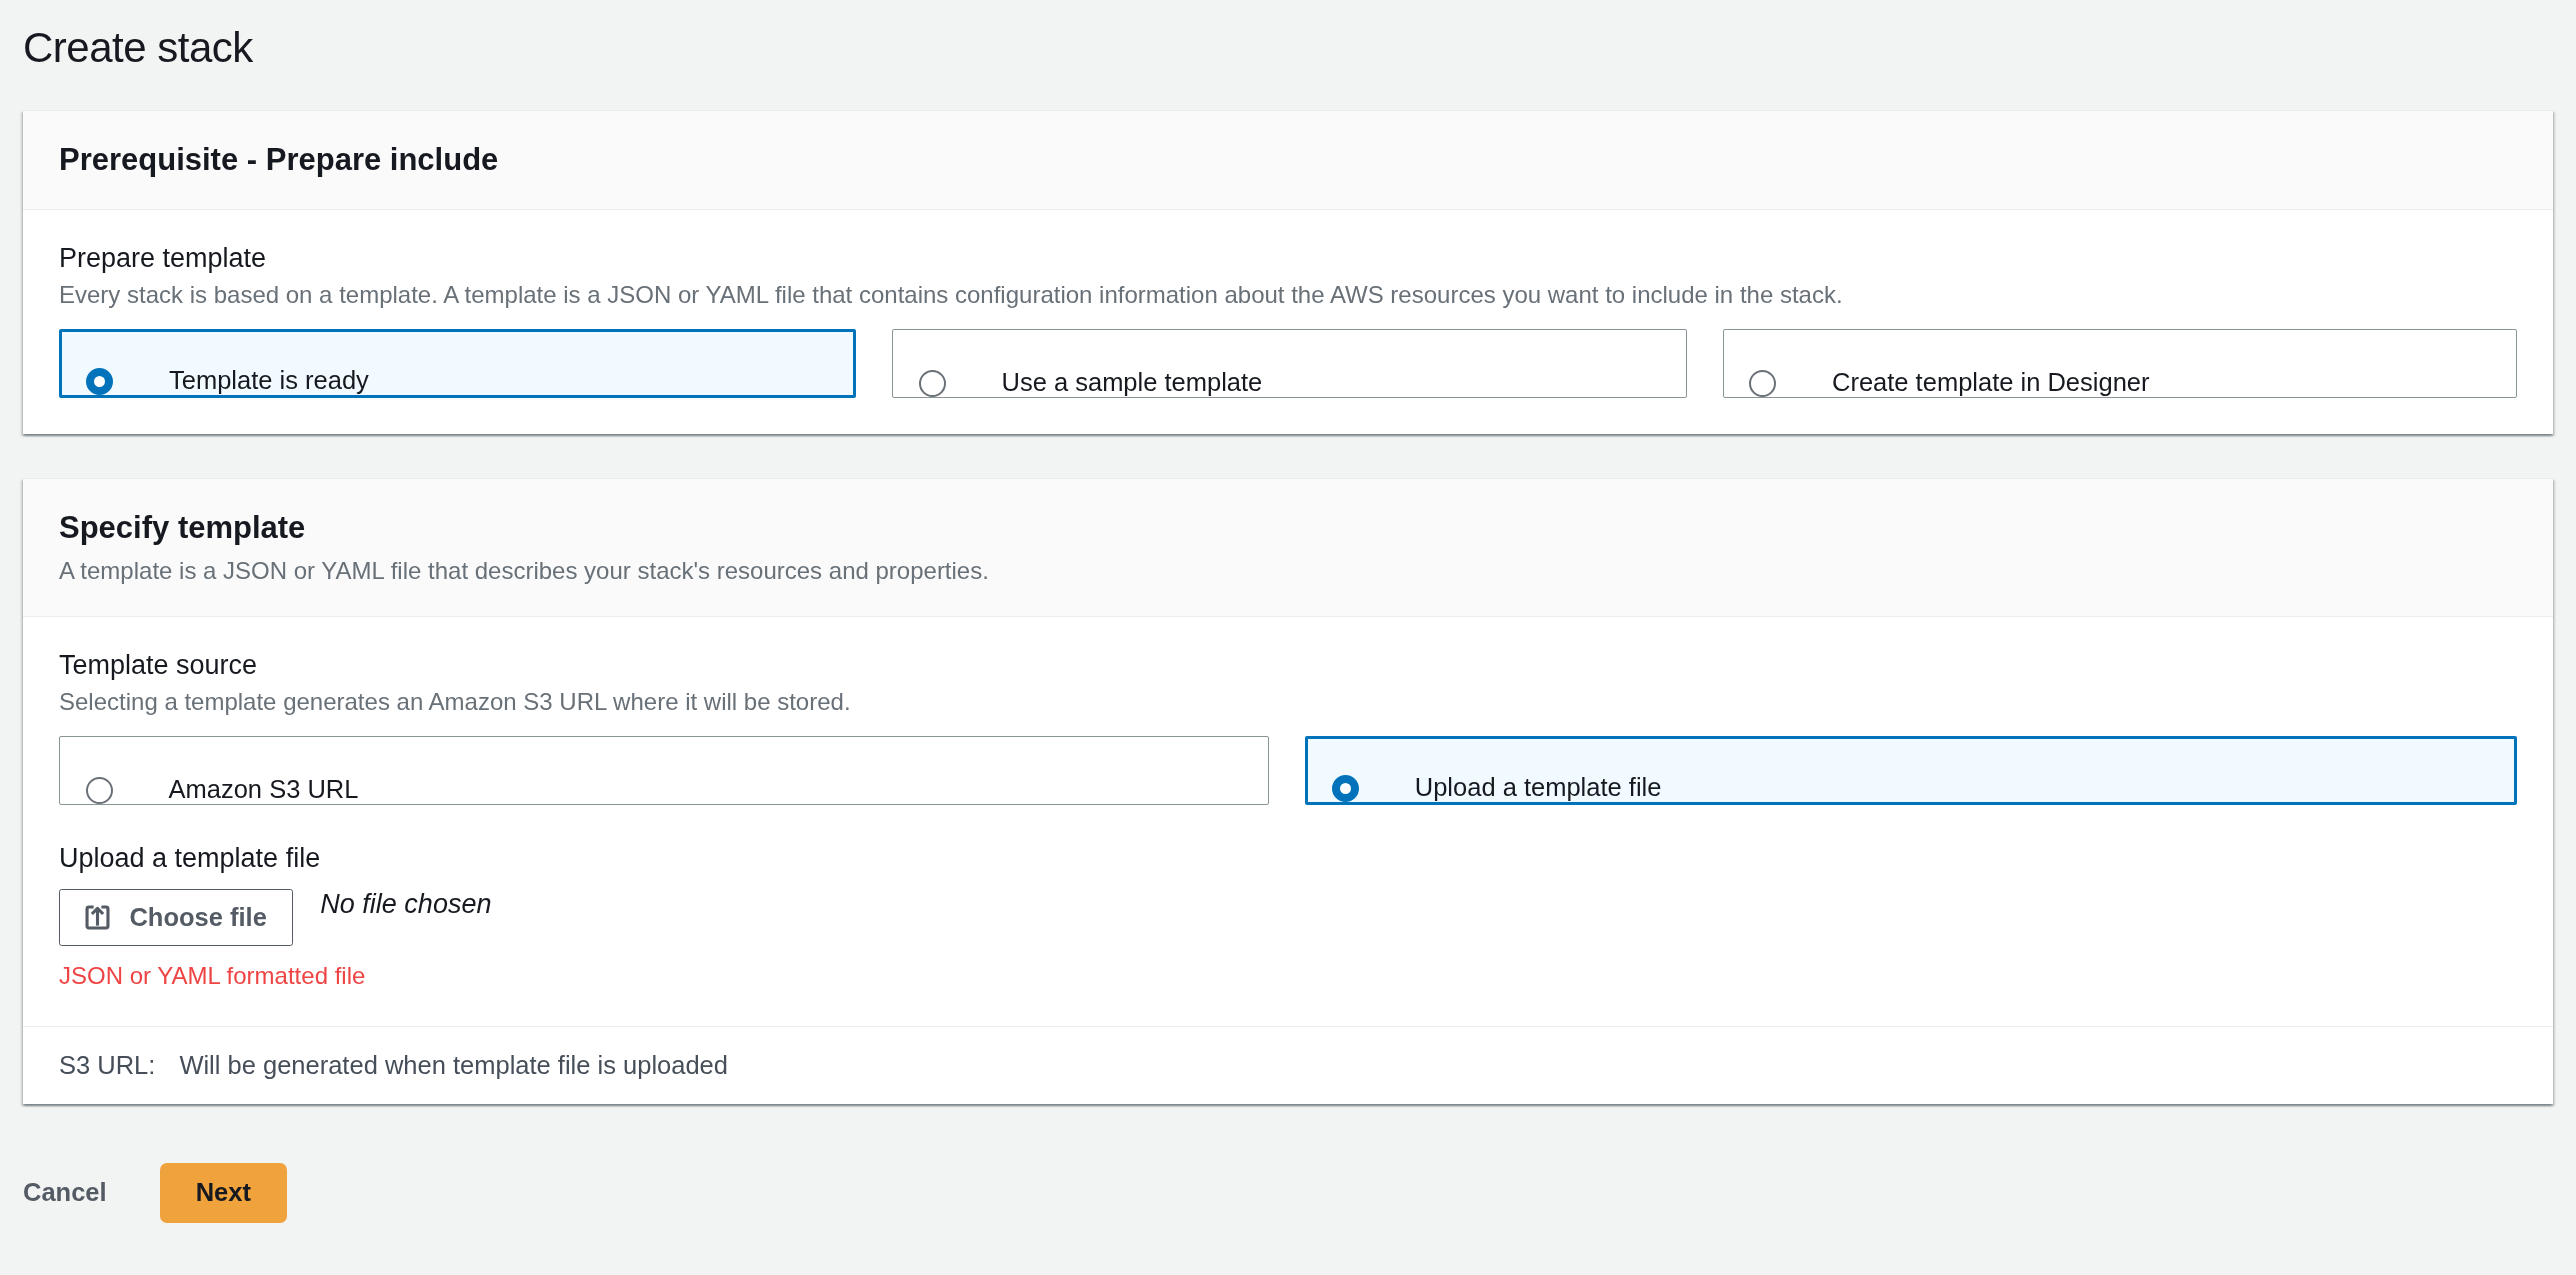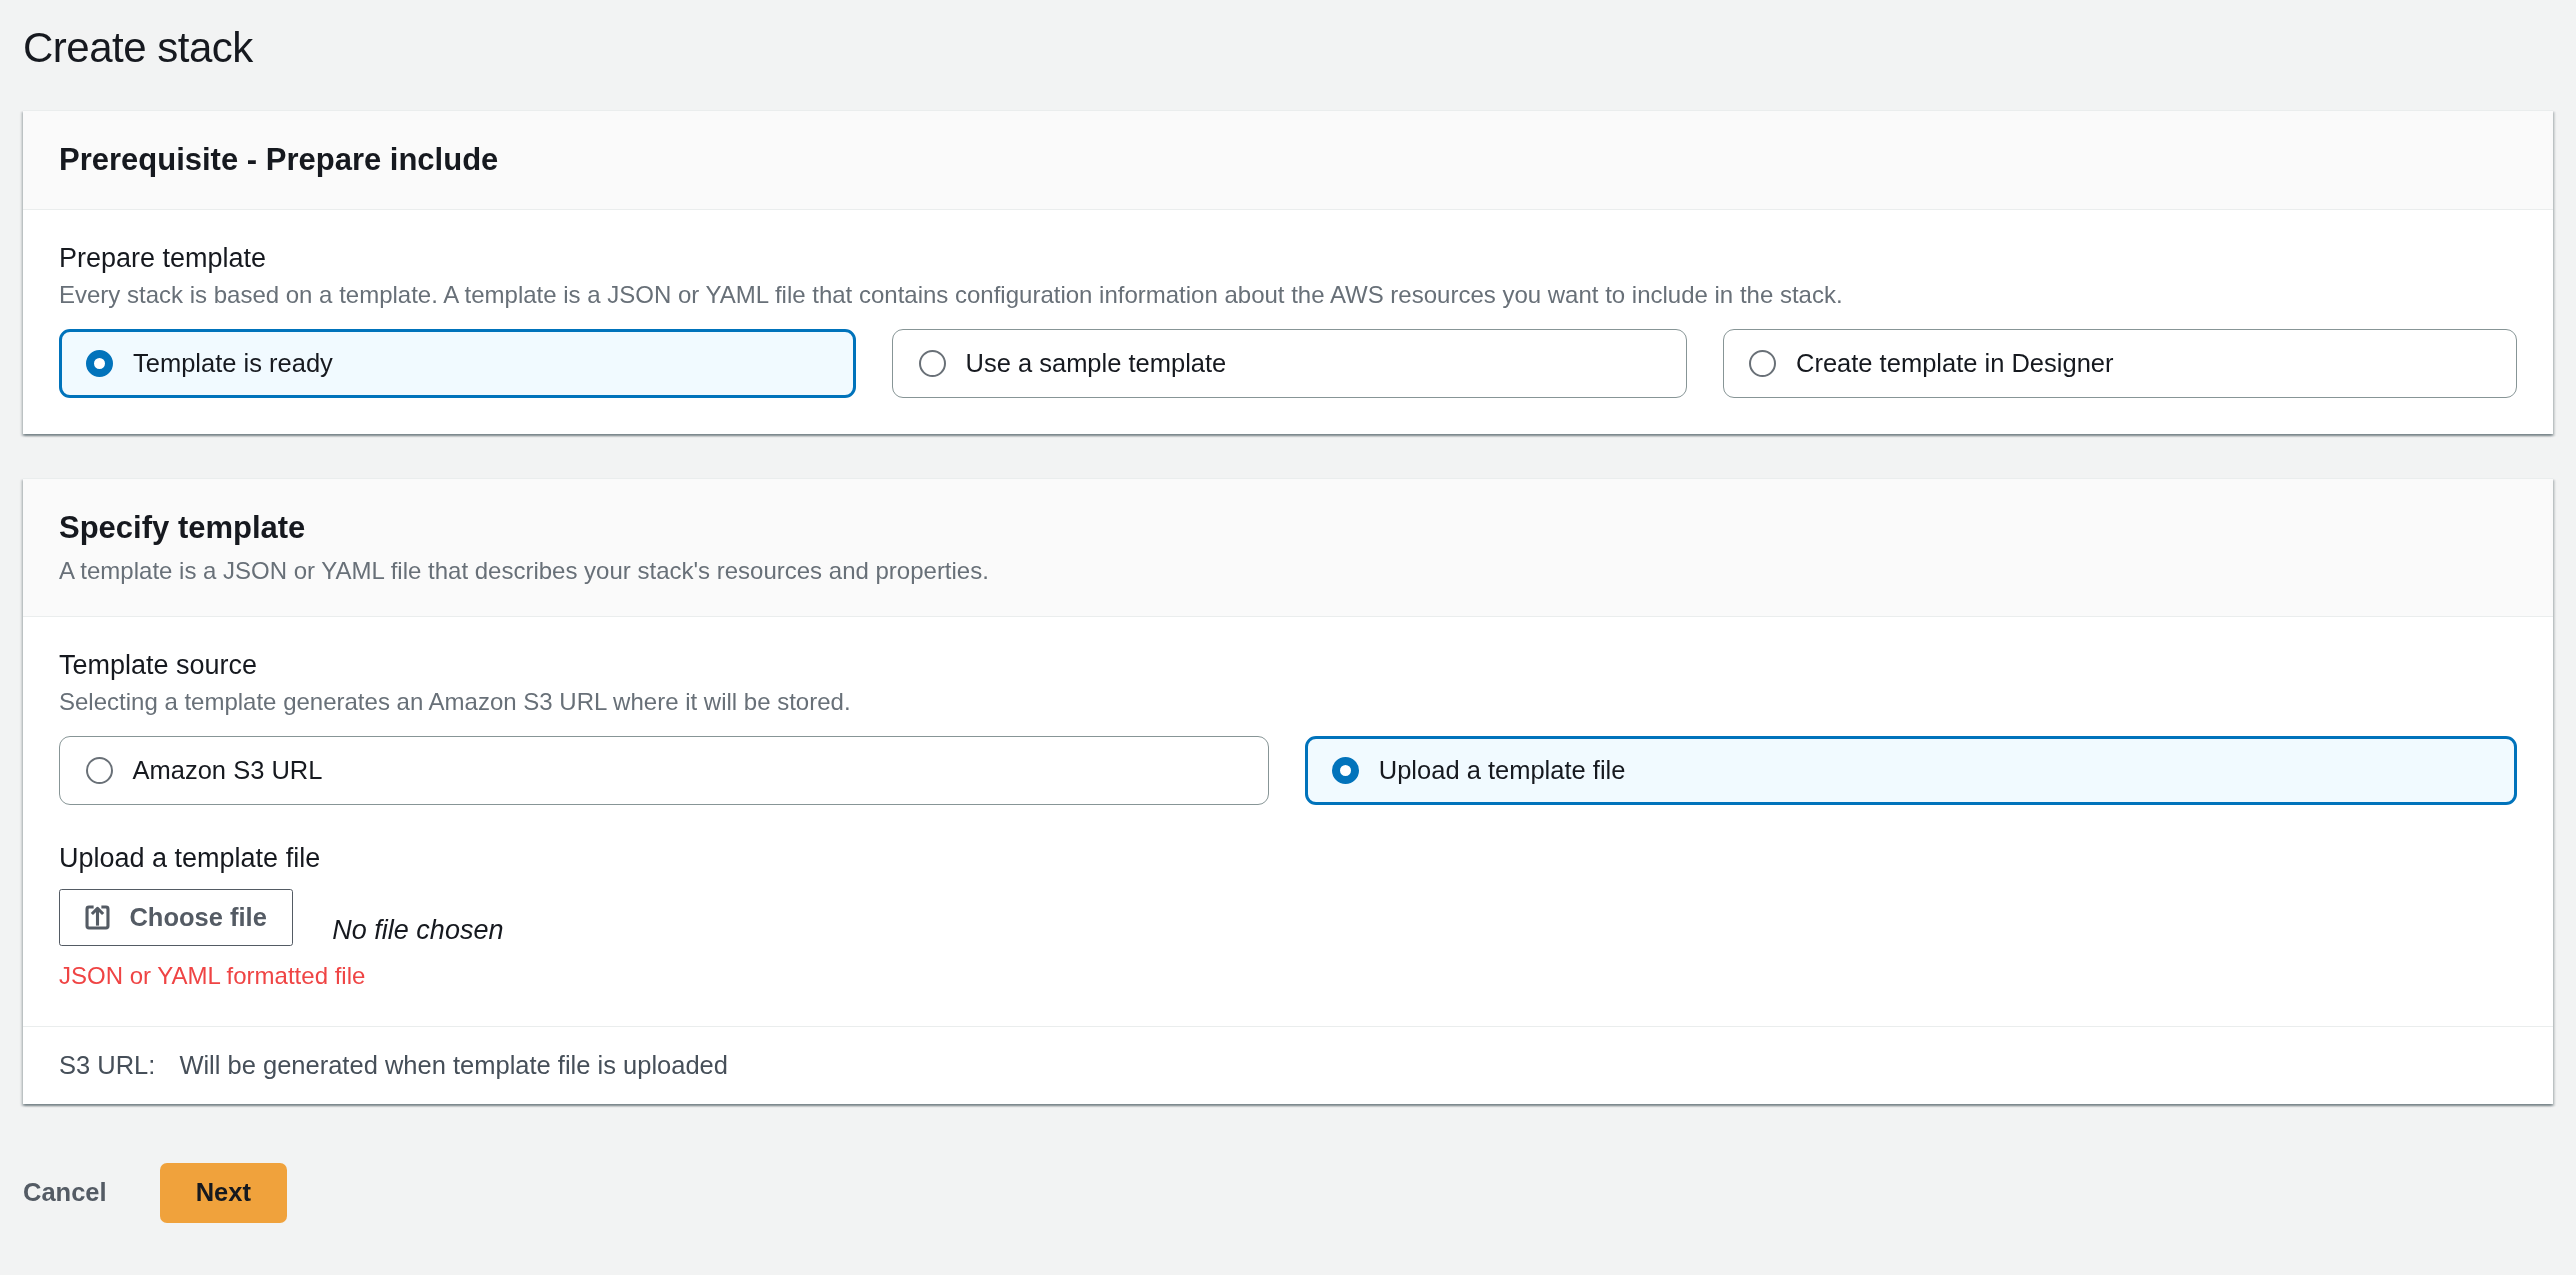--- a/index.html
+++ b/index.html
@@ -47,45 +47,46 @@
   }
   .card-body { padding: 33px 36px 36px 36px; }
 
   .field-label { font-size: 27px; color: #16191f; margin: 0 0 7.3px 0; }
   .field-desc  { font-size: 24px; color: #687078; margin: 0 0 20px 0; }
 
   .tiles { display: flex; gap: 36px; }
   .tile {
     flex: 1 1 0;
     display: flex;
-    align-items: center;
+    align-items: flex-end;
     height: 69px;
     padding-left: 25.5px;
     border: 1.8px solid #879596;
-    border-radius: 11px;
-    background: #ffffff;
-    cursor: pointer;
+    border-radius: 2px;
+    background: #ffffff;
+    cursor: pointer;
+    gap: 36px;
   }
   .tile.selected {
     background: #f1faff;
     border: 3.6px solid #0073bb;
     padding-left: 24px;
   }
   .radio {
     width: 27px; height: 27px;
     border-radius: 50%;
     border: 2.7px solid #697077;
     background: #ffffff;
     flex: 0 0 auto;
   }
   .tile.selected .radio { border: 8.2px solid #0273bb; }
   .tile-label { font-size: 25.5px; color: #16191f; margin-left: 20px; white-space: nowrap; }
 
   .upload-label { font-size: 27px; color: #16191f; margin: 38px 0 14.6px 0; }
-  .choose-row { display: flex; align-items: flex-end; gap: 12px; }
+  .choose-row { display: flex; align-items: flex-start; }
   .choose-btn {
     display: inline-flex;
     align-items: center;
     gap: 16.4px;
     background: #ffffff;
     border: 1.8px solid #545b64;
     border-radius: 2.7px;
     color: #545b64;
     font-family: "Liberation Sans", sans-serif;
     font-size: 25.5px;

